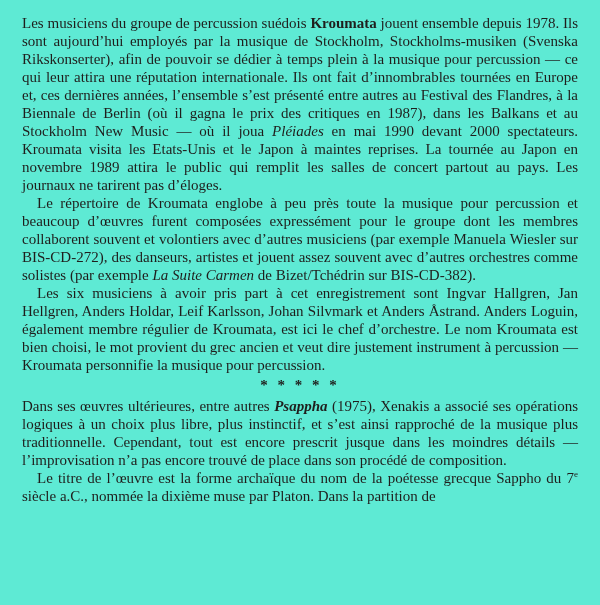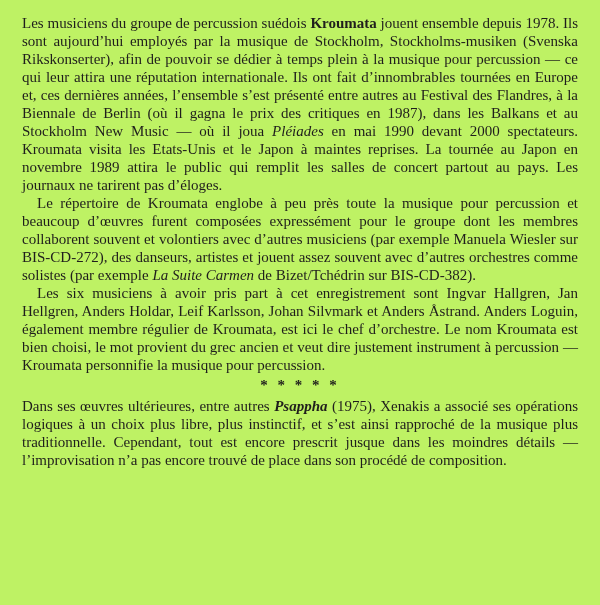--- a/index.html
+++ b/index.html
@@ -58,22 +58,23 @@
     font-family: "Liberation Sans", sans-serif;
     font-weight: bold;
     font-size: 16px;
     color: #161514;
     margin-top: 44px;
   }
 </style>
 </head>
 <body>
 
-<div class="page" style="background: #bef264; text-decoration: underline;">
+<div class="page" style="background: #5eead4; text-decoration: underline;">
   <div class="text-block" style="color: rgb(31, 30, 28);">
       <p class="para"><span>Les musiciens du groupe de percussion suédois </span><span class="run-b">Kroumata</span><span> jouent ensemble depuis 1978. Ils sont aujourd’hui employés par la musique de Stockholm, Stockholms-musiken (Svenska Rikskonserter), afin de pouvoir se dédier à temps plein à la musique pour percussion — ce qui leur attira une réputation internationale. Ils ont fait d’innombrables tournées en Europe et, ces dernières années, l’ensemble s’est présenté entre autres au Festival des Flandres, à la Biennale de Berlin (où il gagna le prix des critiques en 1987), dans les Balkans et au Stockholm New Music — où il joua </span><span class="run-i">Pléiades</span><span> en mai 1990 devant 2000 spectateurs. Kroumata visita les Etats-Unis et le Japon à maintes reprises. La tournée au Japon en novembre 1989 attira le public qui remplit les salles de concert partout au pays. Les journaux ne tarirent pas d’éloges.</span></p>
       <p class="para indent"><span>Le répertoire de Kroumata englobe à peu près toute la musique pour percussion et beaucoup d’œuvres furent composées expressément pour le groupe dont les membres collaborent souvent et volontiers avec d’autres musiciens (par exemple Manuela Wiesler sur BIS-CD-272), des danseurs, artistes et jouent assez souvent avec d’autres orchestres comme solistes (par exemple </span><span class="run-i">La Suite Carmen</span><span> de Bizet/Tchédrin sur BIS-CD-382).</span></p>
       <p class="para indent"><span>Les six musiciens à avoir pris part à cet enregistrement sont Ingvar Hallgren, Jan Hellgren, Anders Holdar, Leif Karlsson, Johan Silvmark et Anders Åstrand. Anders Loguin, également membre régulier de Kroumata, est ici le chef d’orchestre. Le nom Kroumata est bien choisi, le mot provient du grec ancien et veut dire justement instrument à percussion — Kroumata personnifie la musique pour percussion.</span></p>
       <div class="separator">* * * * *</div>
       <p class="para"><span>Dans ses œuvres ultérieures, entre autres </span><span class="run-bi">Psappha</span><span> (1975), Xenakis a associé ses opérations logiques à un choix plus libre, plus instinctif, et s’est ainsi rapproché de la musique plus traditionnelle. Cependant, tout est encore prescrit jusque dans les moindres détails — l’improvisation n’a pas encore trouvé de place dans son procédé de composition.</span></p>
+      <p class="para indent"><span>Le titre de l’œuvre est la forme archaïque du nom de la poétesse grecque Sappho du 7</span><span class="run-sup">e</span><span> siècle a.C., nommée la dixième muse par Platon. Dans la partition de</span></p>
     </div>
   <div class="page-number">13</div>
 </div>
 
 </body></html>

